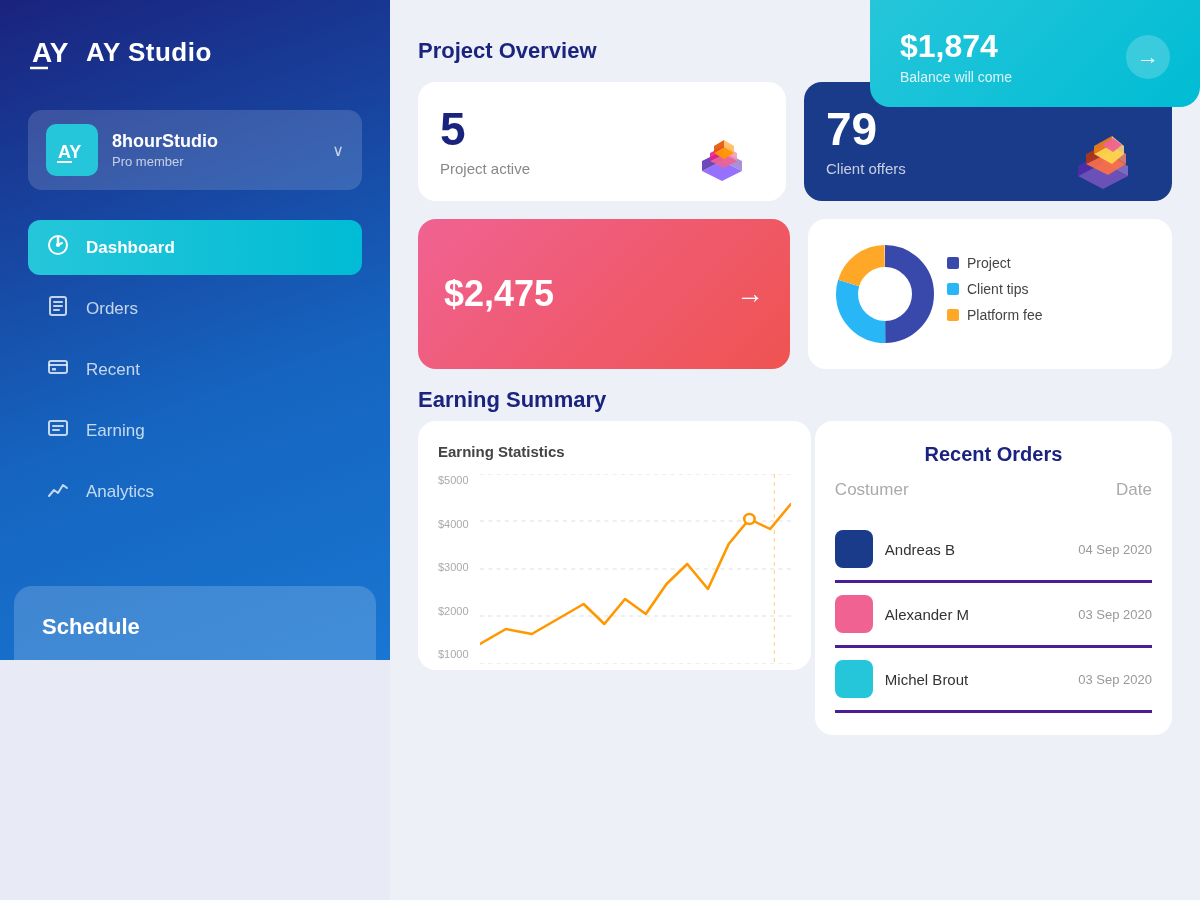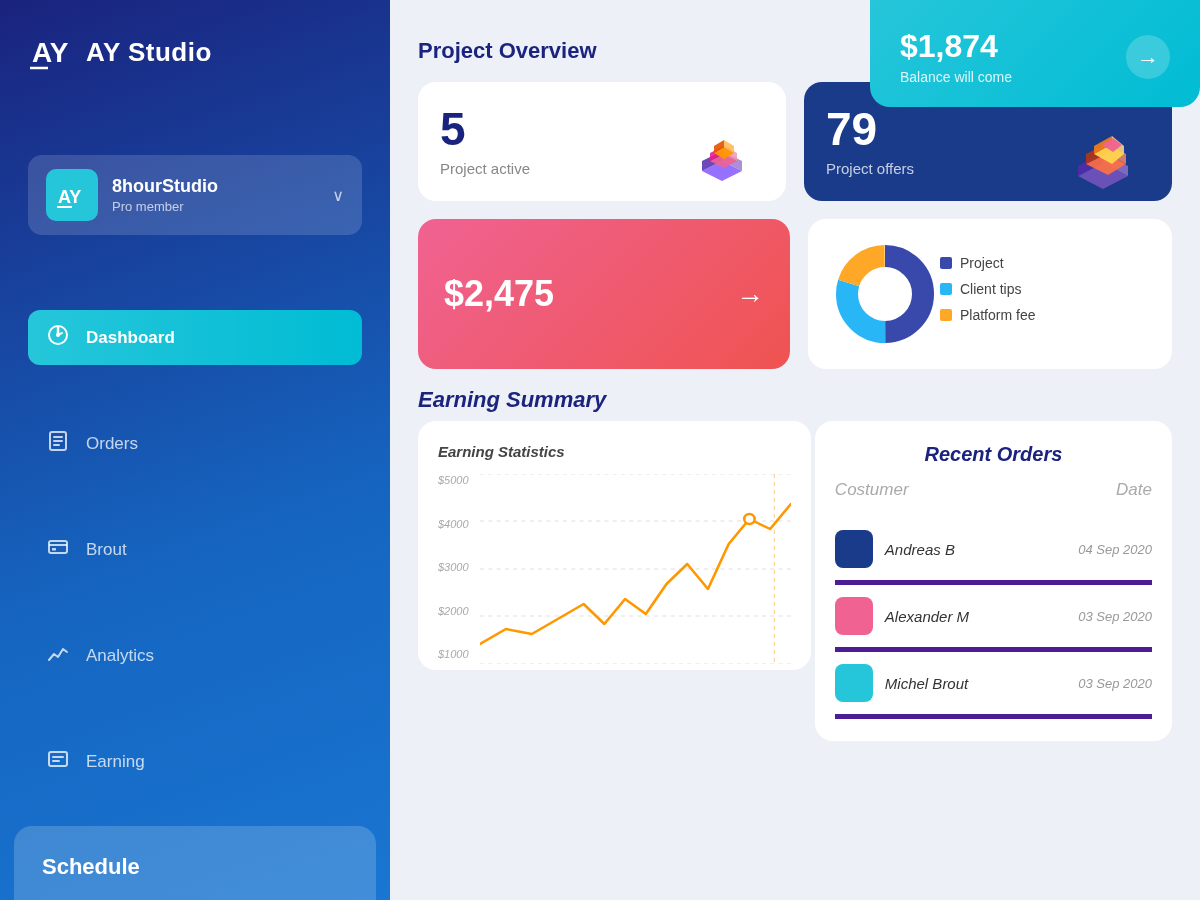--- a/index.html
+++ b/index.html
@@ -3,26 +3,25 @@
   <meta charset="utf-8">
   <style>
     * { margin: 0; padding: 0; box-sizing: border-box; }
     body { width: 1200px; height: 900px; overflow: hidden; font-family: 'Segoe UI', Arial, sans-serif; background: #e8eaf6; display: flex; }
 
     
     .sidebar {
       width: 390px;
       min-width: 390px;
       background: linear-gradient(160deg, #1a237e 0%, #1565c0 60%, #1976d2 100%);
-      height: 900px;
+      height: 660px;
       display: flex;
       flex-direction: column;
       padding: 30px 28px;
       position: relative;
-      gap: 45px;
     }
     .logo-area {
       display: flex;
       align-items: center;
       gap: 14px;
       margin-bottom: 36px;
     }
     .logo-icon {
       width: 44px; height: 44px;
       display: flex; align-items: center; justify-content: center;
@@ -149,21 +148,21 @@
     }
 
     
     .donut-card {
       background: #fff;
       border-radius: 18px;
       padding: 20px 22px;
       flex: 1;
       display: flex;
       align-items: center;
-      gap: 0;
+      gap: 7px;
     }
     .donut-wrap { width: 110px; height: 110px; flex-shrink: 0; }
     .legend-item { display: flex; align-items: center; gap: 8px; margin-bottom: 10px; font-size: 14px; color: #444; }
     .legend-dot { width: 12px; height: 12px; border-radius: 2px; flex-shrink: 0; }
     .earning-card {
       background: #fff;
       border-radius: 18px;
       padding: 22px 20px;
       flex: 1.1;
       overflow: hidden;
@@ -172,21 +171,21 @@
     .y-axis-label { font-size: 11px; color: #aaa; }
 
     .recent-orders-card {
       background: #fff;
       border-radius: 18px;
       padding: 22px 20px;
       flex: 1;
     }
     .recent-title { font-size: 20px; font-weight: 700; color: #1a237e; margin-bottom: 14px; text-align: center; }
     .orders-header { display: flex; justify-content: space-between; font-size: 17px; color: #aaa; margin-bottom: 12px; padding-bottom: 6px; }
-    .order-row { display: flex; align-items: center; gap: 12px; padding: 12px 0; border-bottom: 5px solid #4c1d95; }
+    .order-row { display: flex; align-items: center; gap: 12px; padding: 12px 0; border-bottom: 3px solid #4c1d95; }
     .order-avatar { width: 38px; height: 38px; border-radius: 8px; flex-shrink: 0; }
     .order-name { font-size: 15px; color: #333; font-weight: 500; flex: 1; }
     .order-date { font-size: 13px; color: #999; }
 
     
     .chart-svg { width: 100%; height: 200px; }
 
     .main-content-area {
       flex: 1;
       position: relative;
@@ -246,41 +245,41 @@
   </div>
 
   <div class="nav-item">
     <span class="nav-icon">
       <svg width="22" height="22" viewBox="0 0 22 22" fill="none">
           <rect x="2" y="5" width="18" height="12" rx="2" stroke="rgba(255,255,255,0.75)" stroke-width="2"></rect>
           <line x1="2" y1="9" x2="20" y2="9" stroke="rgba(255,255,255,0.75)" stroke-width="2"></line>
           <rect x="5" y="12" width="4" height="2.5" rx="0.5" fill="rgba(255,255,255,0.75)"></rect>
         </svg>
     </span>
-    <span>Brout</span>
-  </div>
-
-  <div class="nav-item">
-    <span class="nav-icon">
-      <svg width="22" height="22" viewBox="0 0 22 22" fill="none">
-          <polyline points="2,18 7,12 11,15 16,7 20,10" stroke="rgba(255,255,255,0.75)" stroke-width="2" fill="none" stroke-linecap="round" stroke-linejoin="round"></polyline>
-        </svg>
-    </span>
-    <span>Analytics</span>
+    <span>Recent</span>
   </div>
 
   <div class="nav-item">
     <span class="nav-icon">
       <svg width="22" height="22" viewBox="0 0 22 22" fill="none">
           <rect x="2" y="4" width="18" height="14" rx="2" stroke="rgba(255,255,255,0.75)" stroke-width="2"></rect>
           <rect x="5" y="8" width="12" height="2" rx="1" fill="rgba(255,255,255,0.75)"></rect>
           <rect x="5" y="12" width="8" height="2" rx="1" fill="rgba(255,255,255,0.75)"></rect>
         </svg>
     </span>
     <span>Earning</span>
+  </div>
+
+  <div class="nav-item">
+    <span class="nav-icon">
+      <svg width="22" height="22" viewBox="0 0 22 22" fill="none">
+          <polyline points="2,18 7,12 11,15 16,7 20,10" stroke="rgba(255,255,255,0.75)" stroke-width="2" fill="none" stroke-linecap="round" stroke-linejoin="round"></polyline>
+        </svg>
+    </span>
+    <span>Analytics</span>
   </div>
 
   <div class="schedule-card">
     <span class="schedule-title">Schedule</span>
   </div>
 </div>
 
 <div class="main-content-area" style="flex:1; position:relative; background:#eef0f8; height:900px; overflow:hidden;">
 
   <div class="top-balance">
@@ -314,21 +313,21 @@
             <polygon points="65,50 65,42 52,35 52,43" fill="#f48fb1" opacity="0.8"></polygon>
             <polygon points="42,42 52,36 62,42 52,48" fill="#ff9800" opacity="0.95"></polygon>
             <polygon points="42,42 42,35 52,29 52,36" fill="#e65100" opacity="0.9"></polygon>
             <polygon points="62,42 62,35 52,29 52,36" fill="#ffb74d" opacity="0.85"></polygon>
           </svg>
         </div>
       </div>
 
       <div class="card dark">
         <div class="card-number">79</div>
-        <div class="card-label">Project offers</div>
+        <div class="card-label">Client offers</div>
 
         <div style="position:absolute; right:14px; bottom:10px; width:100px; height:80px;">
           <svg width="100" height="80" viewBox="0 0 100 80">
             <polygon points="20,65 45,52 70,65 45,78" fill="#7e57c2" opacity="0.8"></polygon>
             <polygon points="20,65 20,55 45,42 45,52" fill="#512da8" opacity="0.9"></polygon>
             <polygon points="70,65 70,55 45,42 45,52" fill="#9575cd" opacity="0.8"></polygon>
             <polygon points="28,53 50,42 68,53 50,64" fill="#ff7043" opacity="0.9"></polygon>
             <polygon points="28,53 28,43 50,32 50,42" fill="#bf360c" opacity="0.85"></polygon>
             <polygon points="68,53 68,43 50,32 50,42" fill="#ff8a65" opacity="0.8"></polygon>
             <polygon points="36,43 54,33 66,43 54,53" fill="#ffd54f" opacity="0.95"></polygon>
@@ -370,21 +369,21 @@
             <span>Client tips</span>
           </div>
           <div class="legend-item">
             <div class="legend-dot" style="background:#ffa726;"></div>
             <span>Platform fee</span>
           </div>
         </div>
       </div>
     </div>
 
-    <div style="display:flex; gap:4px; flex:1; min-height:0;font-style:italic;">
+    <div style="display:flex; gap:4px; flex:1; min-height:0;">
 
       <div style="flex:1.1; display:flex; flex-direction:column; gap:8px;">
         <div class="section-title">Earning Summary</div>
         <div class="earning-card">
           <div class="chart-title">Earning Statistics</div>
           <div style="display:flex; gap:4px;">
             <div style="display:flex; flex-direction:column; justify-content:space-between; padding-bottom:4px; width:38px;">
               <span class="y-axis-label">$5000</span>
               <span class="y-axis-label">$4000</span>
               <span class="y-axis-label">$3000</span>

